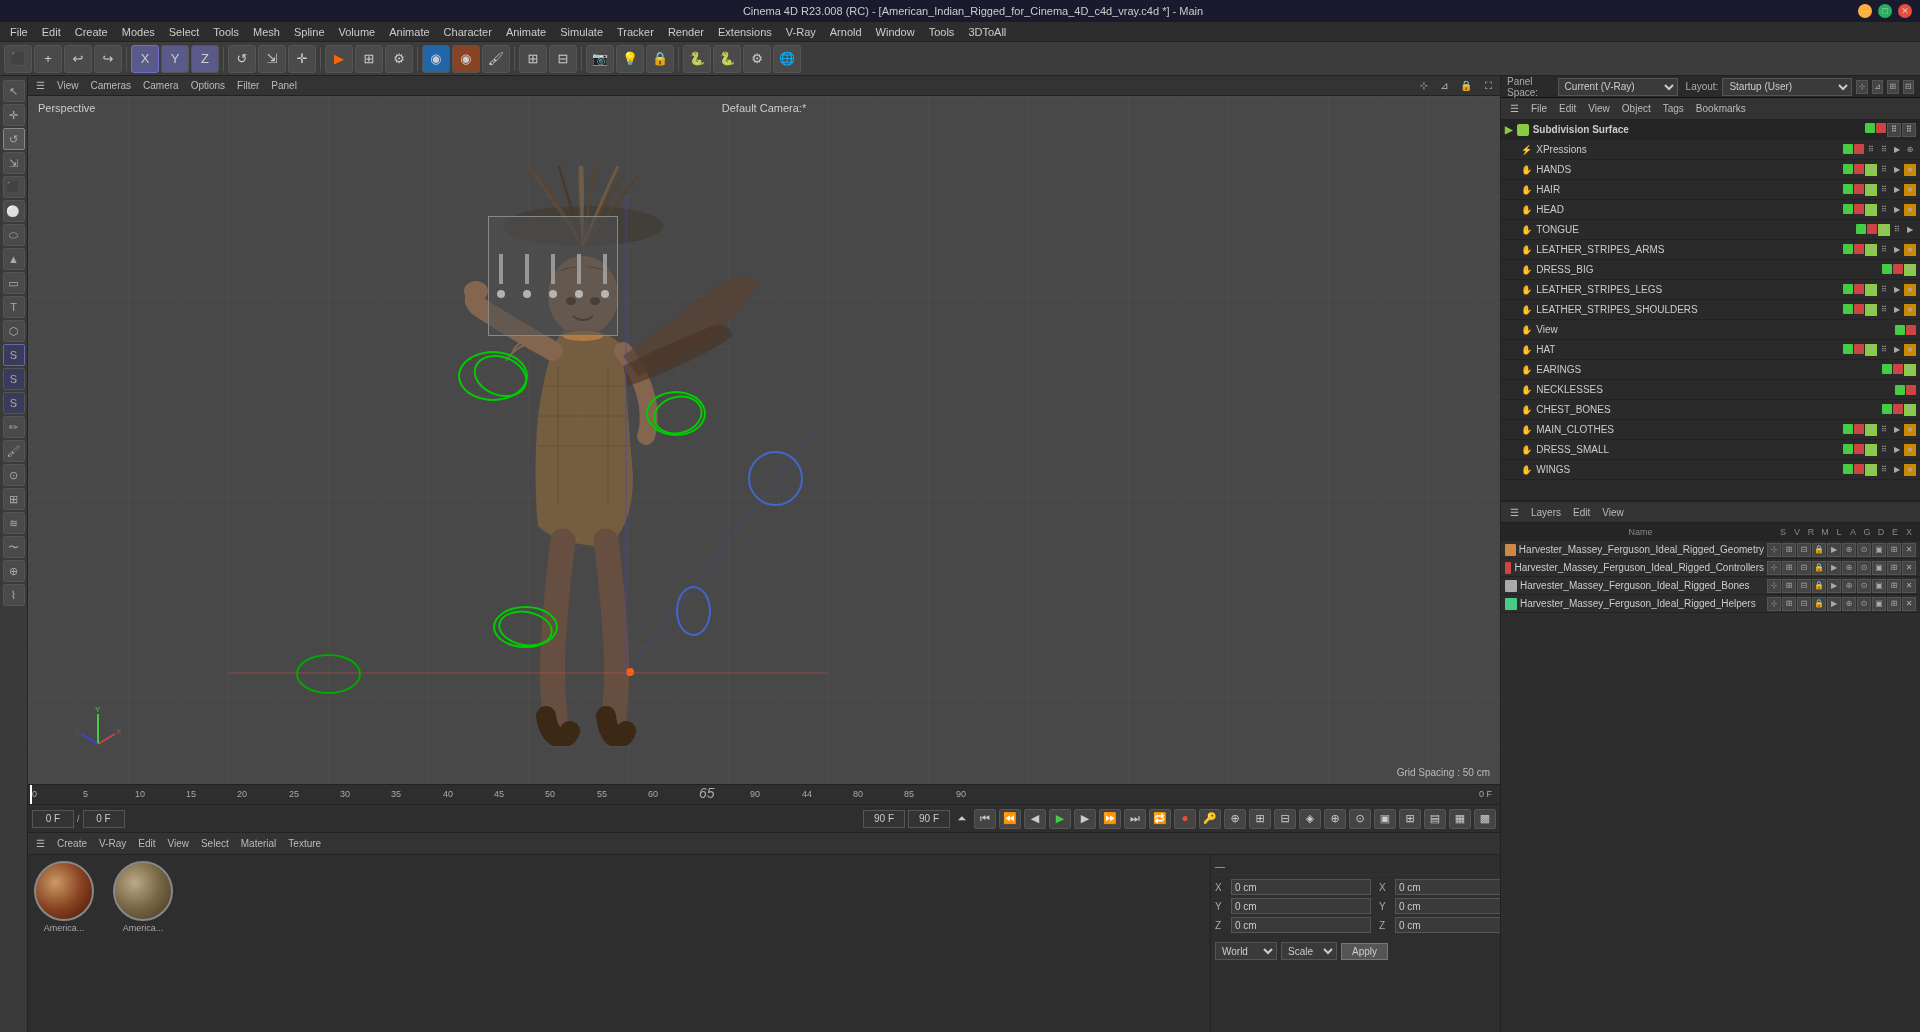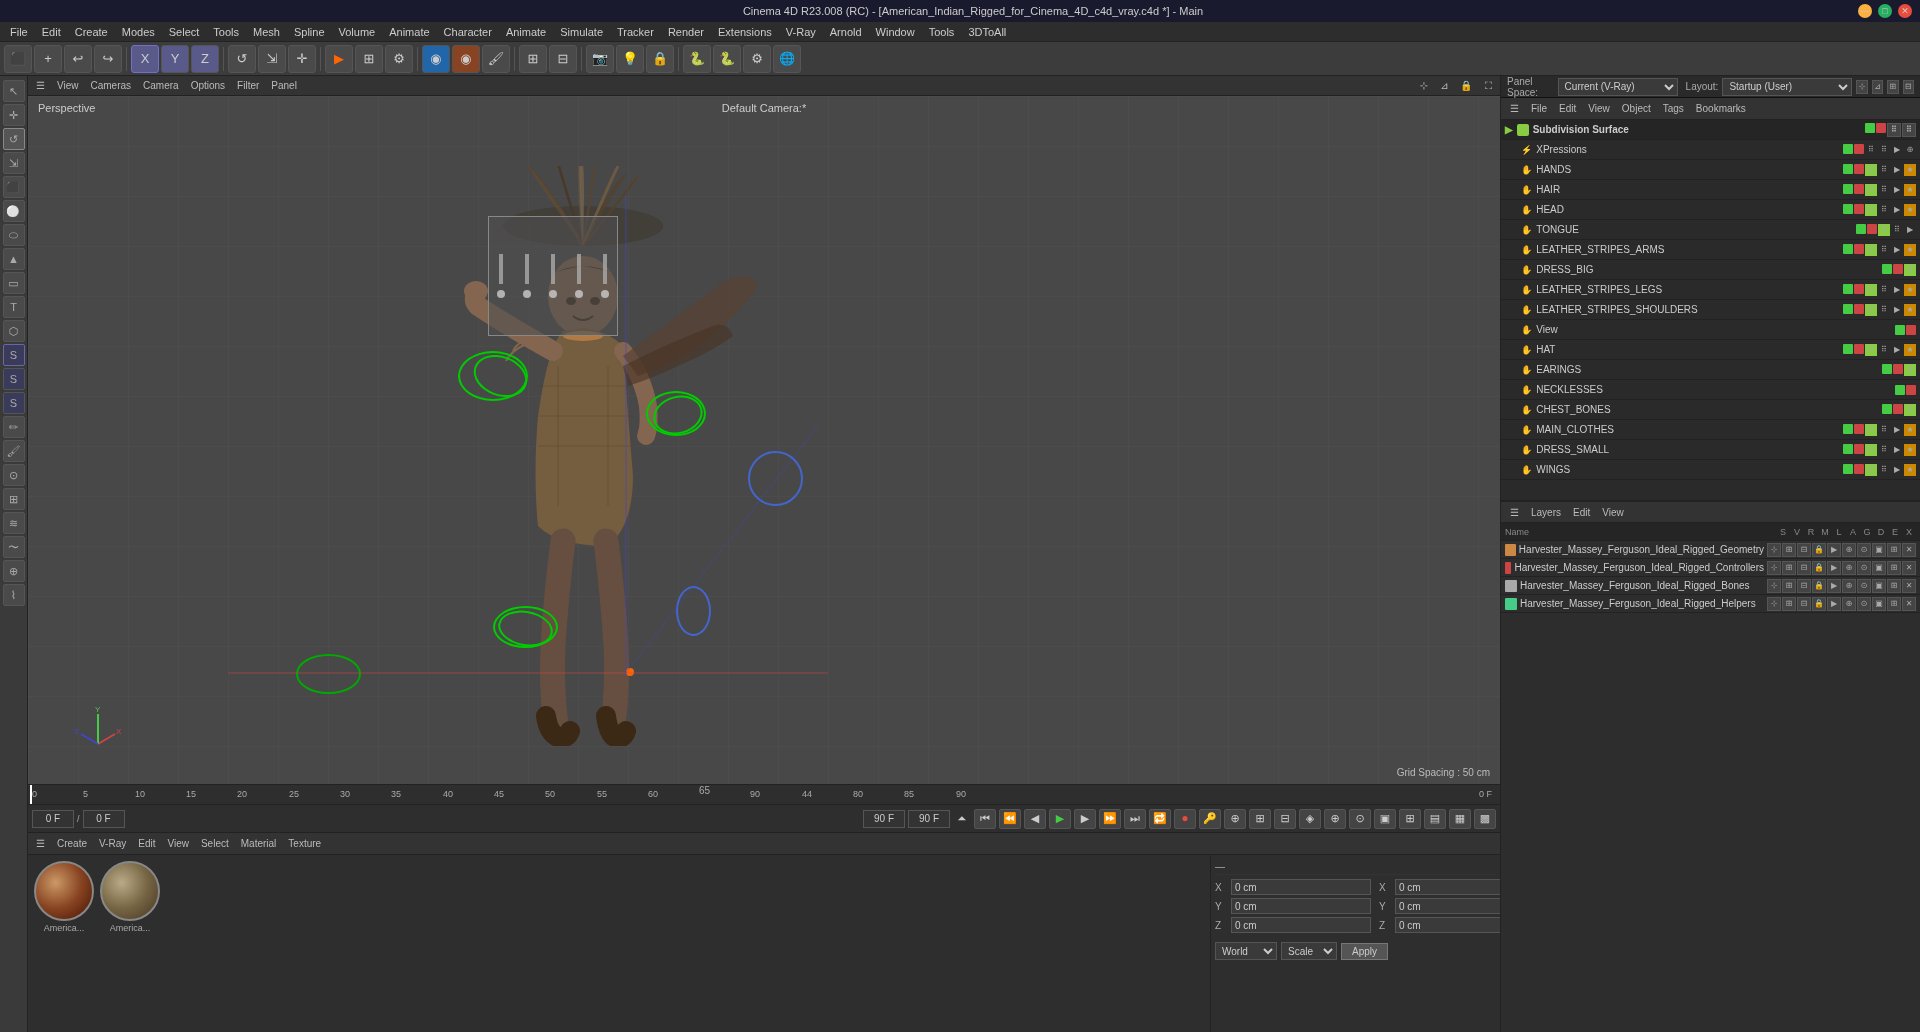--- a/index.html
+++ b/index.html
@@ -445,21 +445,21 @@
           <span style="position:absolute;left:158px;top:4px;font-size:9px;color:#aaa;">15</span>
           <span style="position:absolute;left:209px;top:4px;font-size:9px;color:#aaa;">20</span>
           <span style="position:absolute;left:261px;top:4px;font-size:9px;color:#aaa;">25</span>
           <span style="position:absolute;left:312px;top:4px;font-size:9px;color:#aaa;">30</span>
           <span style="position:absolute;left:363px;top:4px;font-size:9px;color:#aaa;">35</span>
           <span style="position:absolute;left:415px;top:4px;font-size:9px;color:#aaa;">40</span>
           <span style="position:absolute;left:466px;top:4px;font-size:9px;color:#aaa;">45</span>
           <span style="position:absolute;left:517px;top:4px;font-size:9px;color:#aaa;">50</span>
           <span style="position:absolute;left:569px;top:4px;font-size:9px;color:#aaa;">55</span>
           <span style="position:absolute;left:620px;top:4px;font-size:9px;color:#aaa;">60</span>
-          <span style="position:absolute;left:671px;top:0;font-size:10px;color:#aaa;">65</span>
+          <span style="position:absolute;left:671px;top:0;font-size:14px;color:#aaa;font-style:italic;">65</span>
           <span style="position:absolute;left:722px;top:4px;font-size:9px;color:#aaa;">90</span>
           <span style="position:absolute;left:774px;top:4px;font-size:9px;color:#aaa;">44</span>
           <span style="position:absolute;left:825px;top:4px;font-size:9px;color:#aaa;">80</span>
           <span style="position:absolute;left:876px;top:4px;font-size:9px;color:#aaa;">85</span>
           <span style="position:absolute;left:928px;top:4px;font-size:9px;color:#aaa;">90</span>
 
           <div style="position:absolute;left:2px;top:0;bottom:0;width:2px;background:#fff;"></div>
         </div>
       </div>
       <span style="position:absolute;right:8px;top:4px;font-size:9px;color:#aaa;">0 F</span>
@@ -503,21 +503,21 @@
         <span class="vp-menu">Create</span>
         <span class="vp-menu">V-Ray</span>
         <span class="vp-menu">Edit</span>
         <span class="vp-menu">View</span>
         <span class="vp-menu">Select</span>
         <span class="vp-menu">Material</span>
         <span class="vp-menu">Texture</span>
       </div>
       <div id="bottom-content" style="flex:1;display:flex;">
 
-        <div id="material-area" style="flex:1;display:flex;align-items:flex-start;padding:6px;gap:6px;">
+        <div id="material-area" style="flex:1;display:flex;align-items:flex-start;padding:6px;gap:19px;">
           <div class="material-item">
             <div class="material-thumb" style="background:radial-gradient(circle at 35% 35%, #cc9966, #884422, #441100);border-color:#888;">
             </div>
             <div class="material-label">America...</div>
           </div>
           <div class="material-item">
             <div class="material-thumb" style="background:radial-gradient(circle at 35% 35%, #bbaa88, #776644, #443322);border-color:#888;">
             </div>
             <div class="material-label">America...</div>
           </div>
@@ -858,21 +858,21 @@
 
     <div id="layer-panel">
       <div id="layer-toolbar" style="height:22px;background:#333;display:flex;align-items:center;padding:0 4px;gap:2px;border-bottom:1px solid #222;border-top:1px solid #222;">
         <span class="obj-menu-item">☰</span>
         <span class="obj-menu-item">Layers</span>
         <span class="obj-menu-item">Edit</span>
         <span class="obj-menu-item">View</span>
       </div>
 
       <div style="height:18px;background:#252525;display:flex;align-items:center;padding:0 4px;border-bottom:1px solid #222;font-size:9px;color:#888;">
-        <span style="flex:1;">Name</span>
+        <span style="flex:1;text-align:center;">Name</span>
         <span style="width:14px;text-align:center;">S</span>
         <span style="width:14px;text-align:center;">V</span>
         <span style="width:14px;text-align:center;">R</span>
         <span style="width:14px;text-align:center;">M</span>
         <span style="width:14px;text-align:center;">L</span>
         <span style="width:14px;text-align:center;">A</span>
         <span style="width:14px;text-align:center;">G</span>
         <span style="width:14px;text-align:center;">D</span>
         <span style="width:14px;text-align:center;">E</span>
         <span style="width:14px;text-align:center;">X</span>

